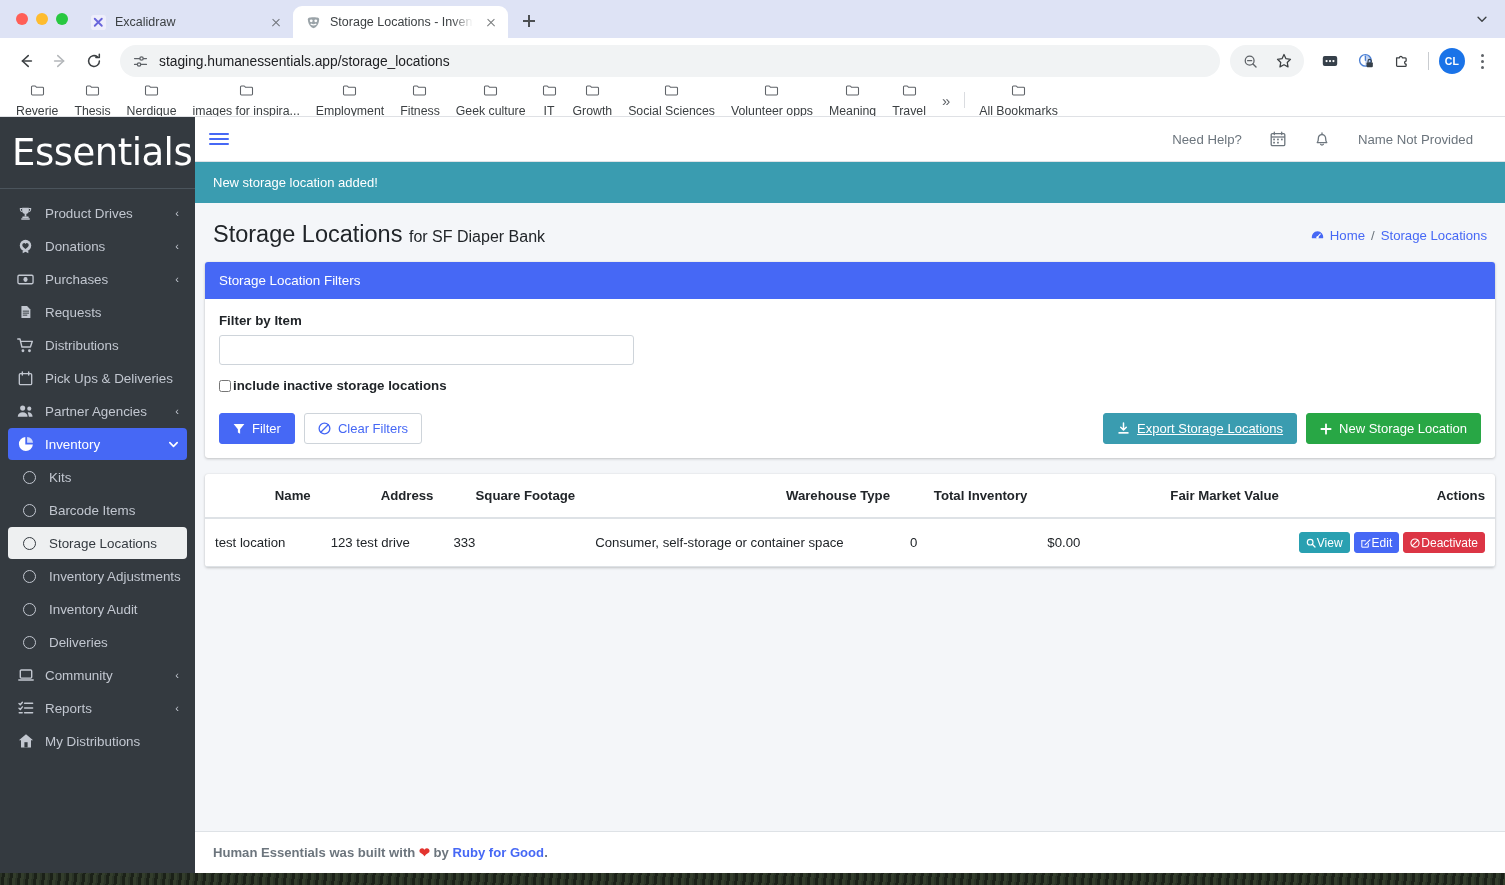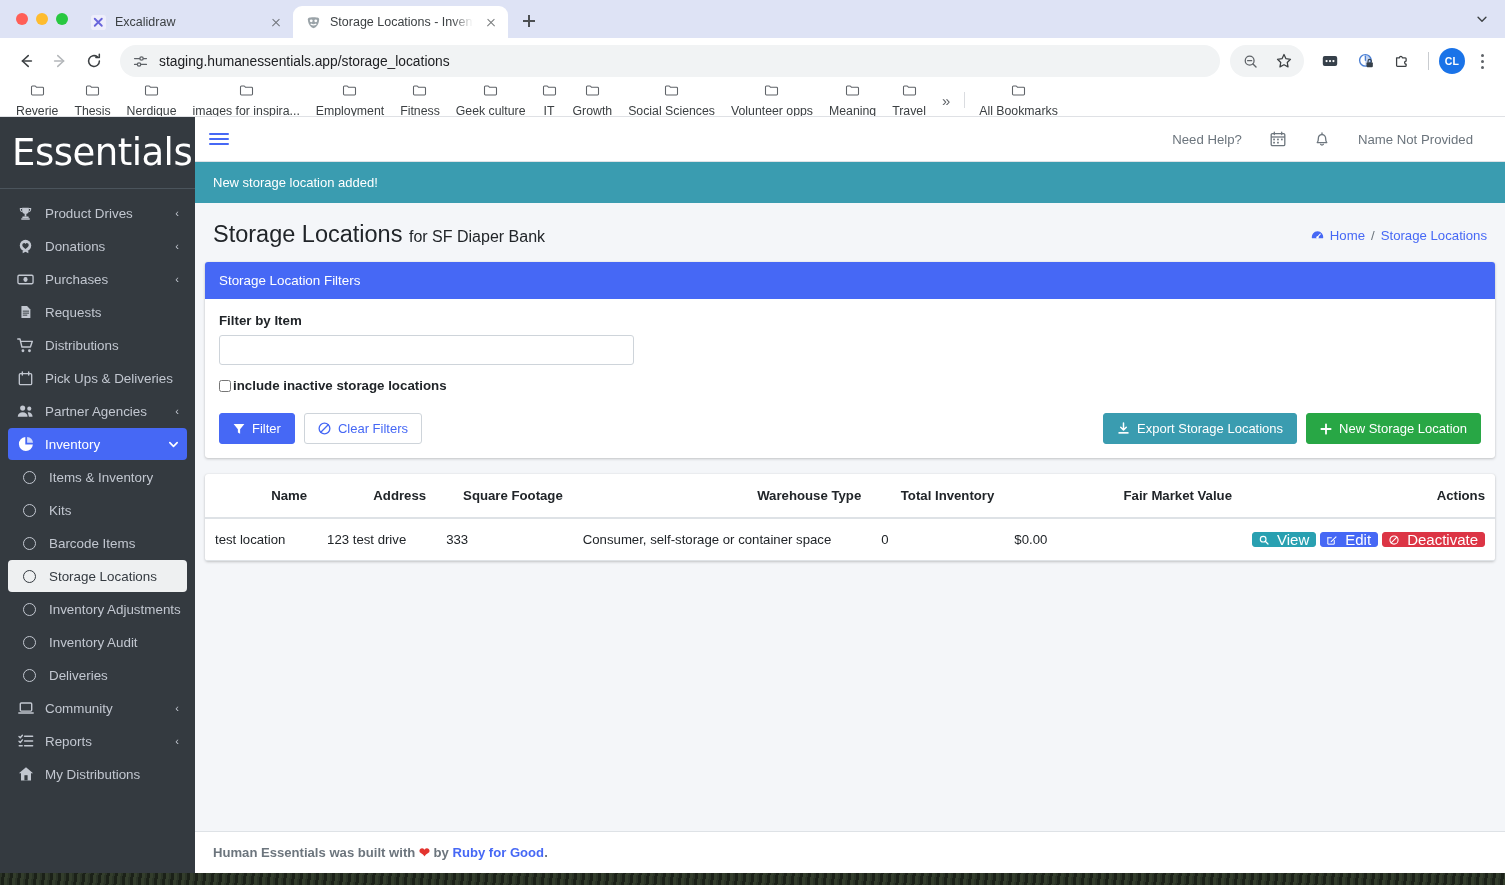--- a/index.html
+++ b/index.html
@@ -160,37 +160,37 @@
   .check-row label { font-size:13.3px; font-weight:bold; color:#212529; }
 
   .btnrow { display:flex; align-items:center; margin-top:20px; }
   .btn {
     display:inline-flex; align-items:center; gap:7px; height:31px; padding: 0 13px;
     border-radius:3px; font-size:13px; border:1px solid transparent; white-space:nowrap;
     line-height:1;
   }
   .btn-primary { background:#4668f5; border-color:#4668f5; color:#fff; font-weight:500; }
   .btn-outline { background:#fff; border-color:#ced4da; color:#4668f5; }
-  .btn-info { background:#3a9cb0; border-color:#3a9cb0; color:#fff; font-weight:500; }
+  .btn-info { background:#3a9cb0; border-color:#3a9cb0; color:#fff; font-weight:500;text-decoration:underline; }
   .btn-success { background:#28a745; border-color:#28a745; color:#fff; font-weight:500; }
   .btnrow-right { margin-left:auto; display:flex; gap:9px; }
   .btnrow-left { display:flex; gap:9px; }
 
   table.tbl { width:100%; border-collapse:collapse; }
   table.tbl th {
     text-align:right; font-size:13.2px; font-weight:bold; color:#212529;
     padding: 14px 10px; border-bottom: 2px solid #dee2e6;
   }
   table.tbl td {
     font-size:13.2px; color:#212529; padding: 13px 10px; border-bottom:1px solid #dee2e6;
     vertical-align: middle;
   }
   .btn-xs {
-    display:inline-flex; align-items:center; gap:8px; height:15px; padding:0 6px;
-    border-radius:3px; font-size:15px; color:#fff; border:1px solid transparent; line-height:1;
+    display:inline-flex; align-items:center; gap:1px; height:21px; padding:0 6px;
+    border-radius:3px; font-size:12px; color:#fff; border:1px solid transparent; line-height:1;
   }
   .bg-view { background:#29a0b1; border-color:#29a0b1; }
   .bg-edit { background:#4668f5; border-color:#4668f5; }
   .bg-deact { background:#dc3545; border-color:#dc3545; }
   .acts { display:flex; gap:4px; justify-content:flex-start; }
 
   .footer {
     background:#fff; border-top:1px solid #dee2e6; padding: 13px 18px;
     font-size:13.1px; color:#6c757d; font-weight:bold; flex:0 0 auto;
   }
@@ -552,26 +552,20 @@
               </svg>
             </span>
           <span class="lbl">Inventory</span>
           <span class="caret">
             <svg width="11" height="11" viewBox="0 0 12 12">
                 <path d="M2 4 L6 8 L10 4" stroke="#fff" stroke-width="1.8" fill="none" stroke-linecap="round" stroke-linejoin="round"></path>
               </svg>
           </span>
         </div>
 
-        <div class="nav-item sub">
-          <span class="ic">
-              <span class="ring"></span>
-            </span>
-          <span class="lbl">Items &amp; Inventory</span>
-        </div>
         <div class="nav-item sub">
           <span class="ic">
               <span class="ring"></span>
             </span>
           <span class="lbl">Kits</span>
         </div>
         <div class="nav-item sub">
           <span class="ic">
               <span class="ring"></span>
             </span>

